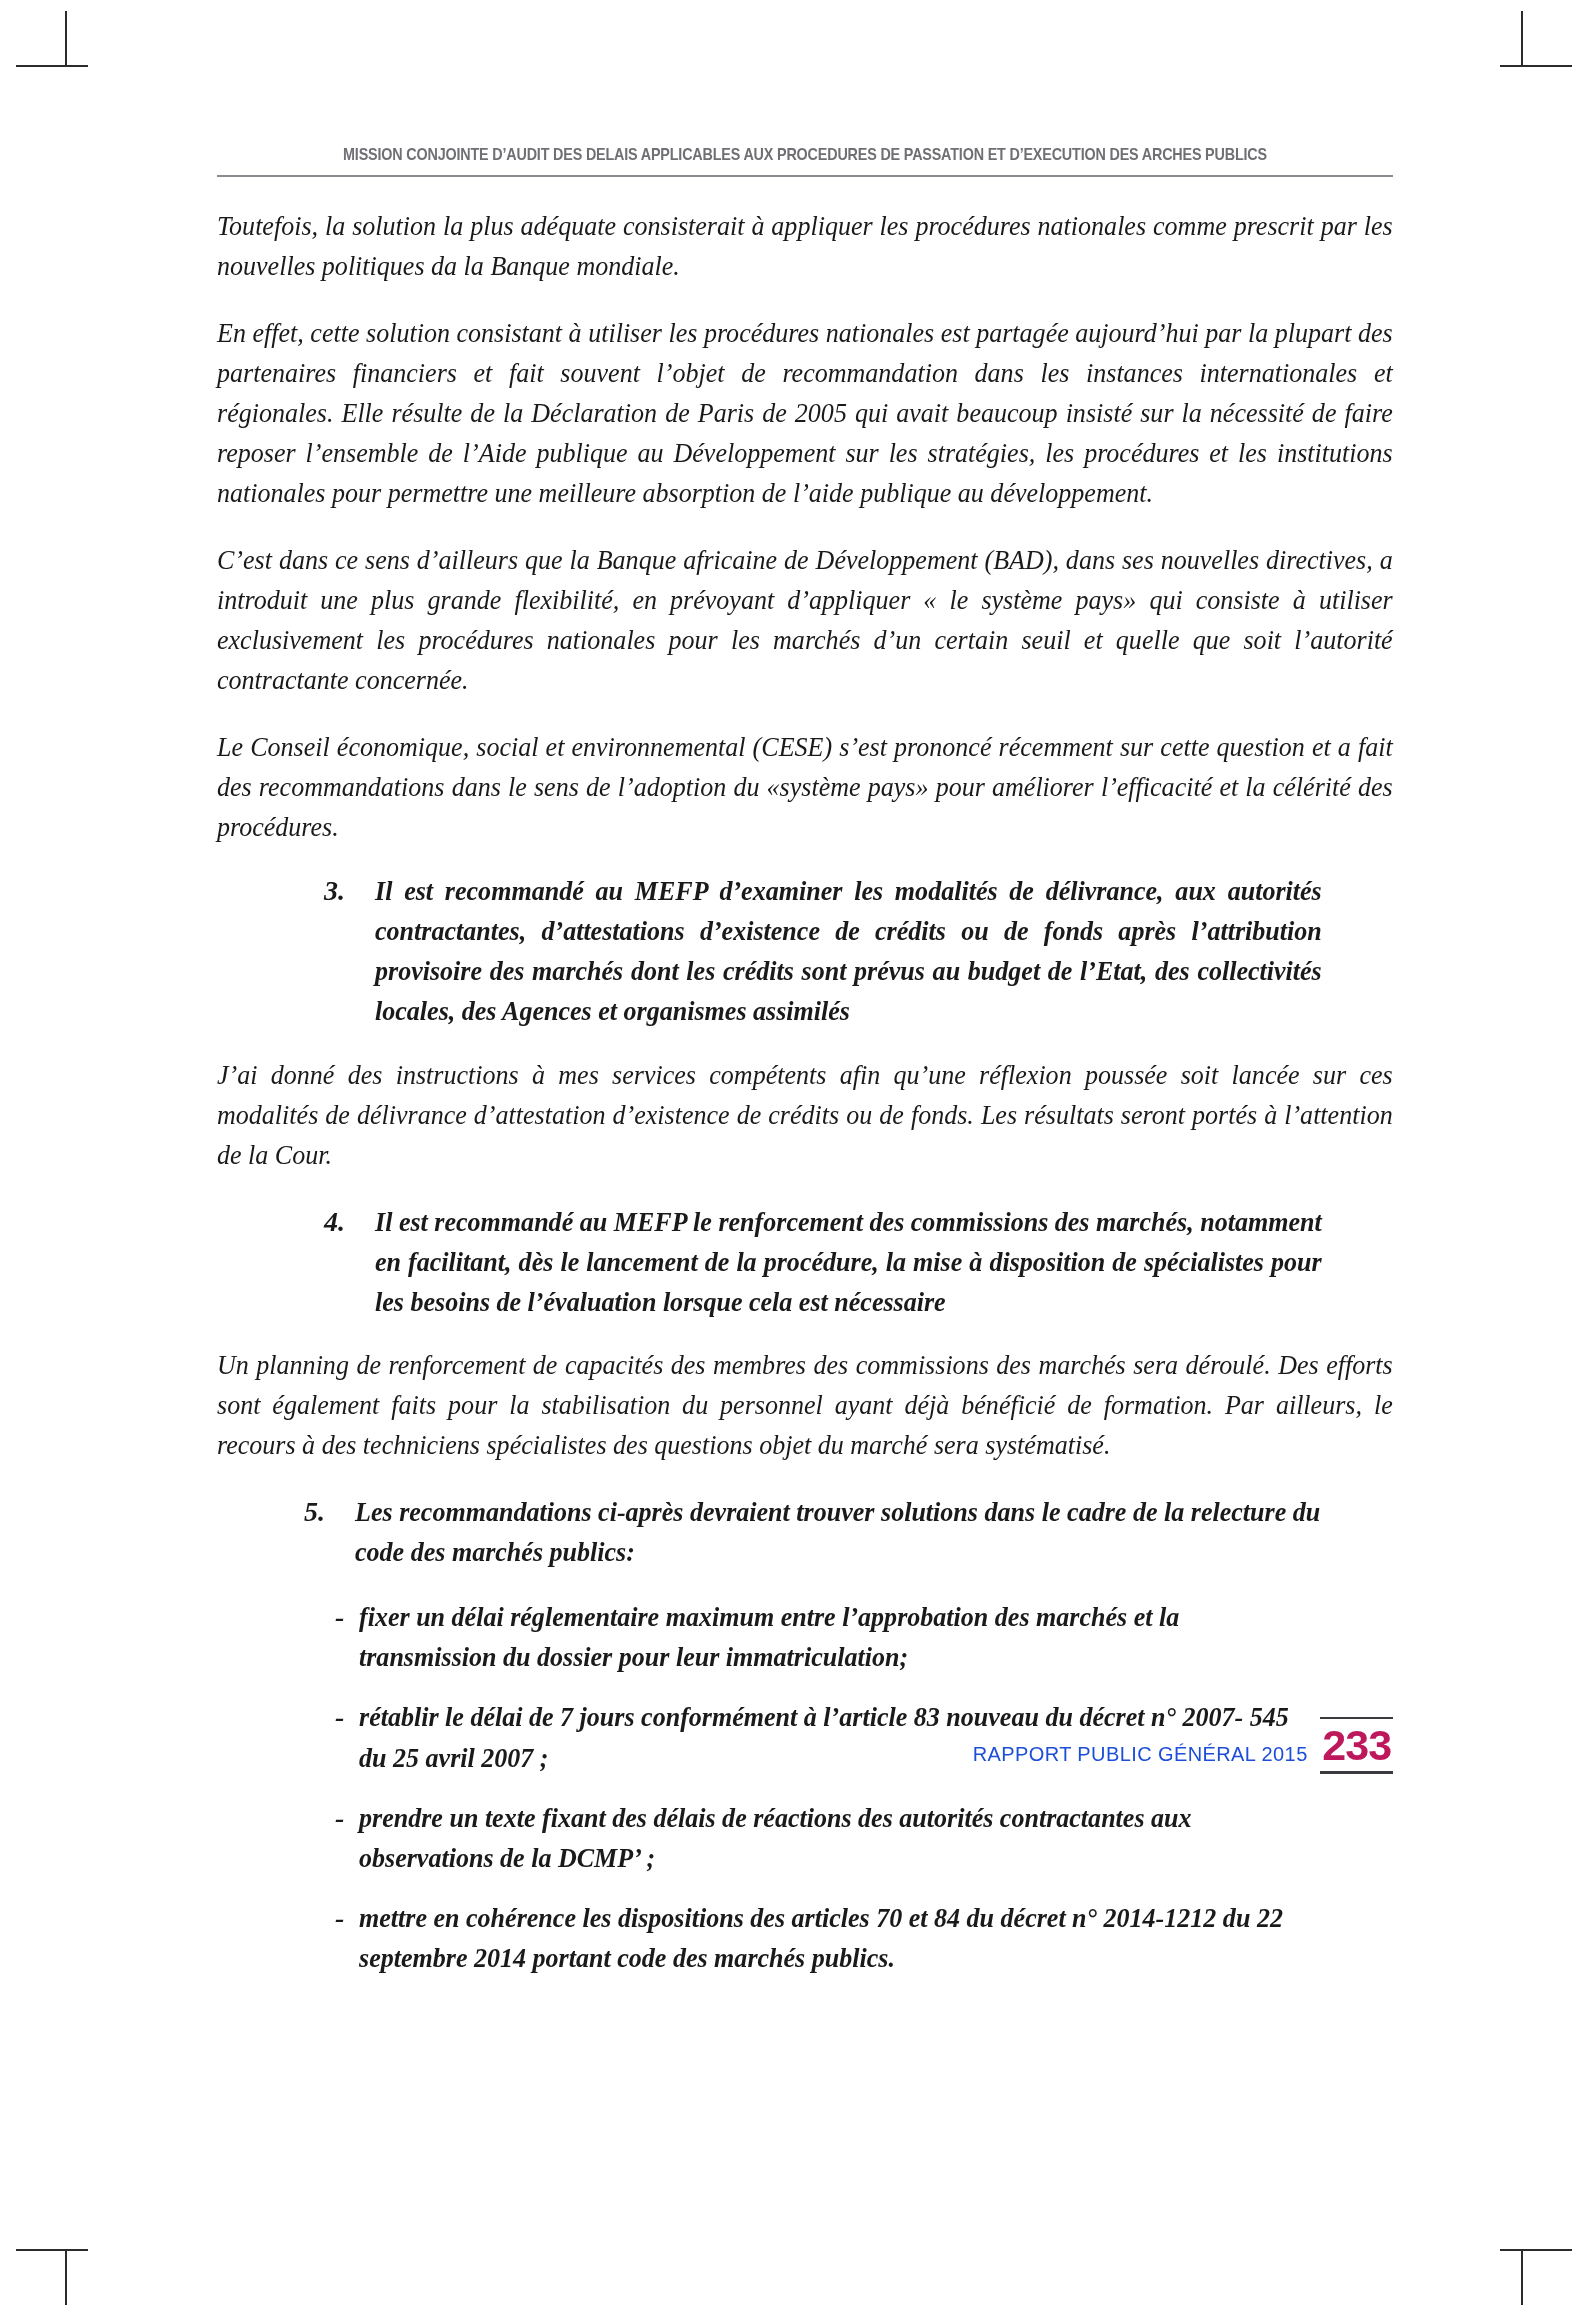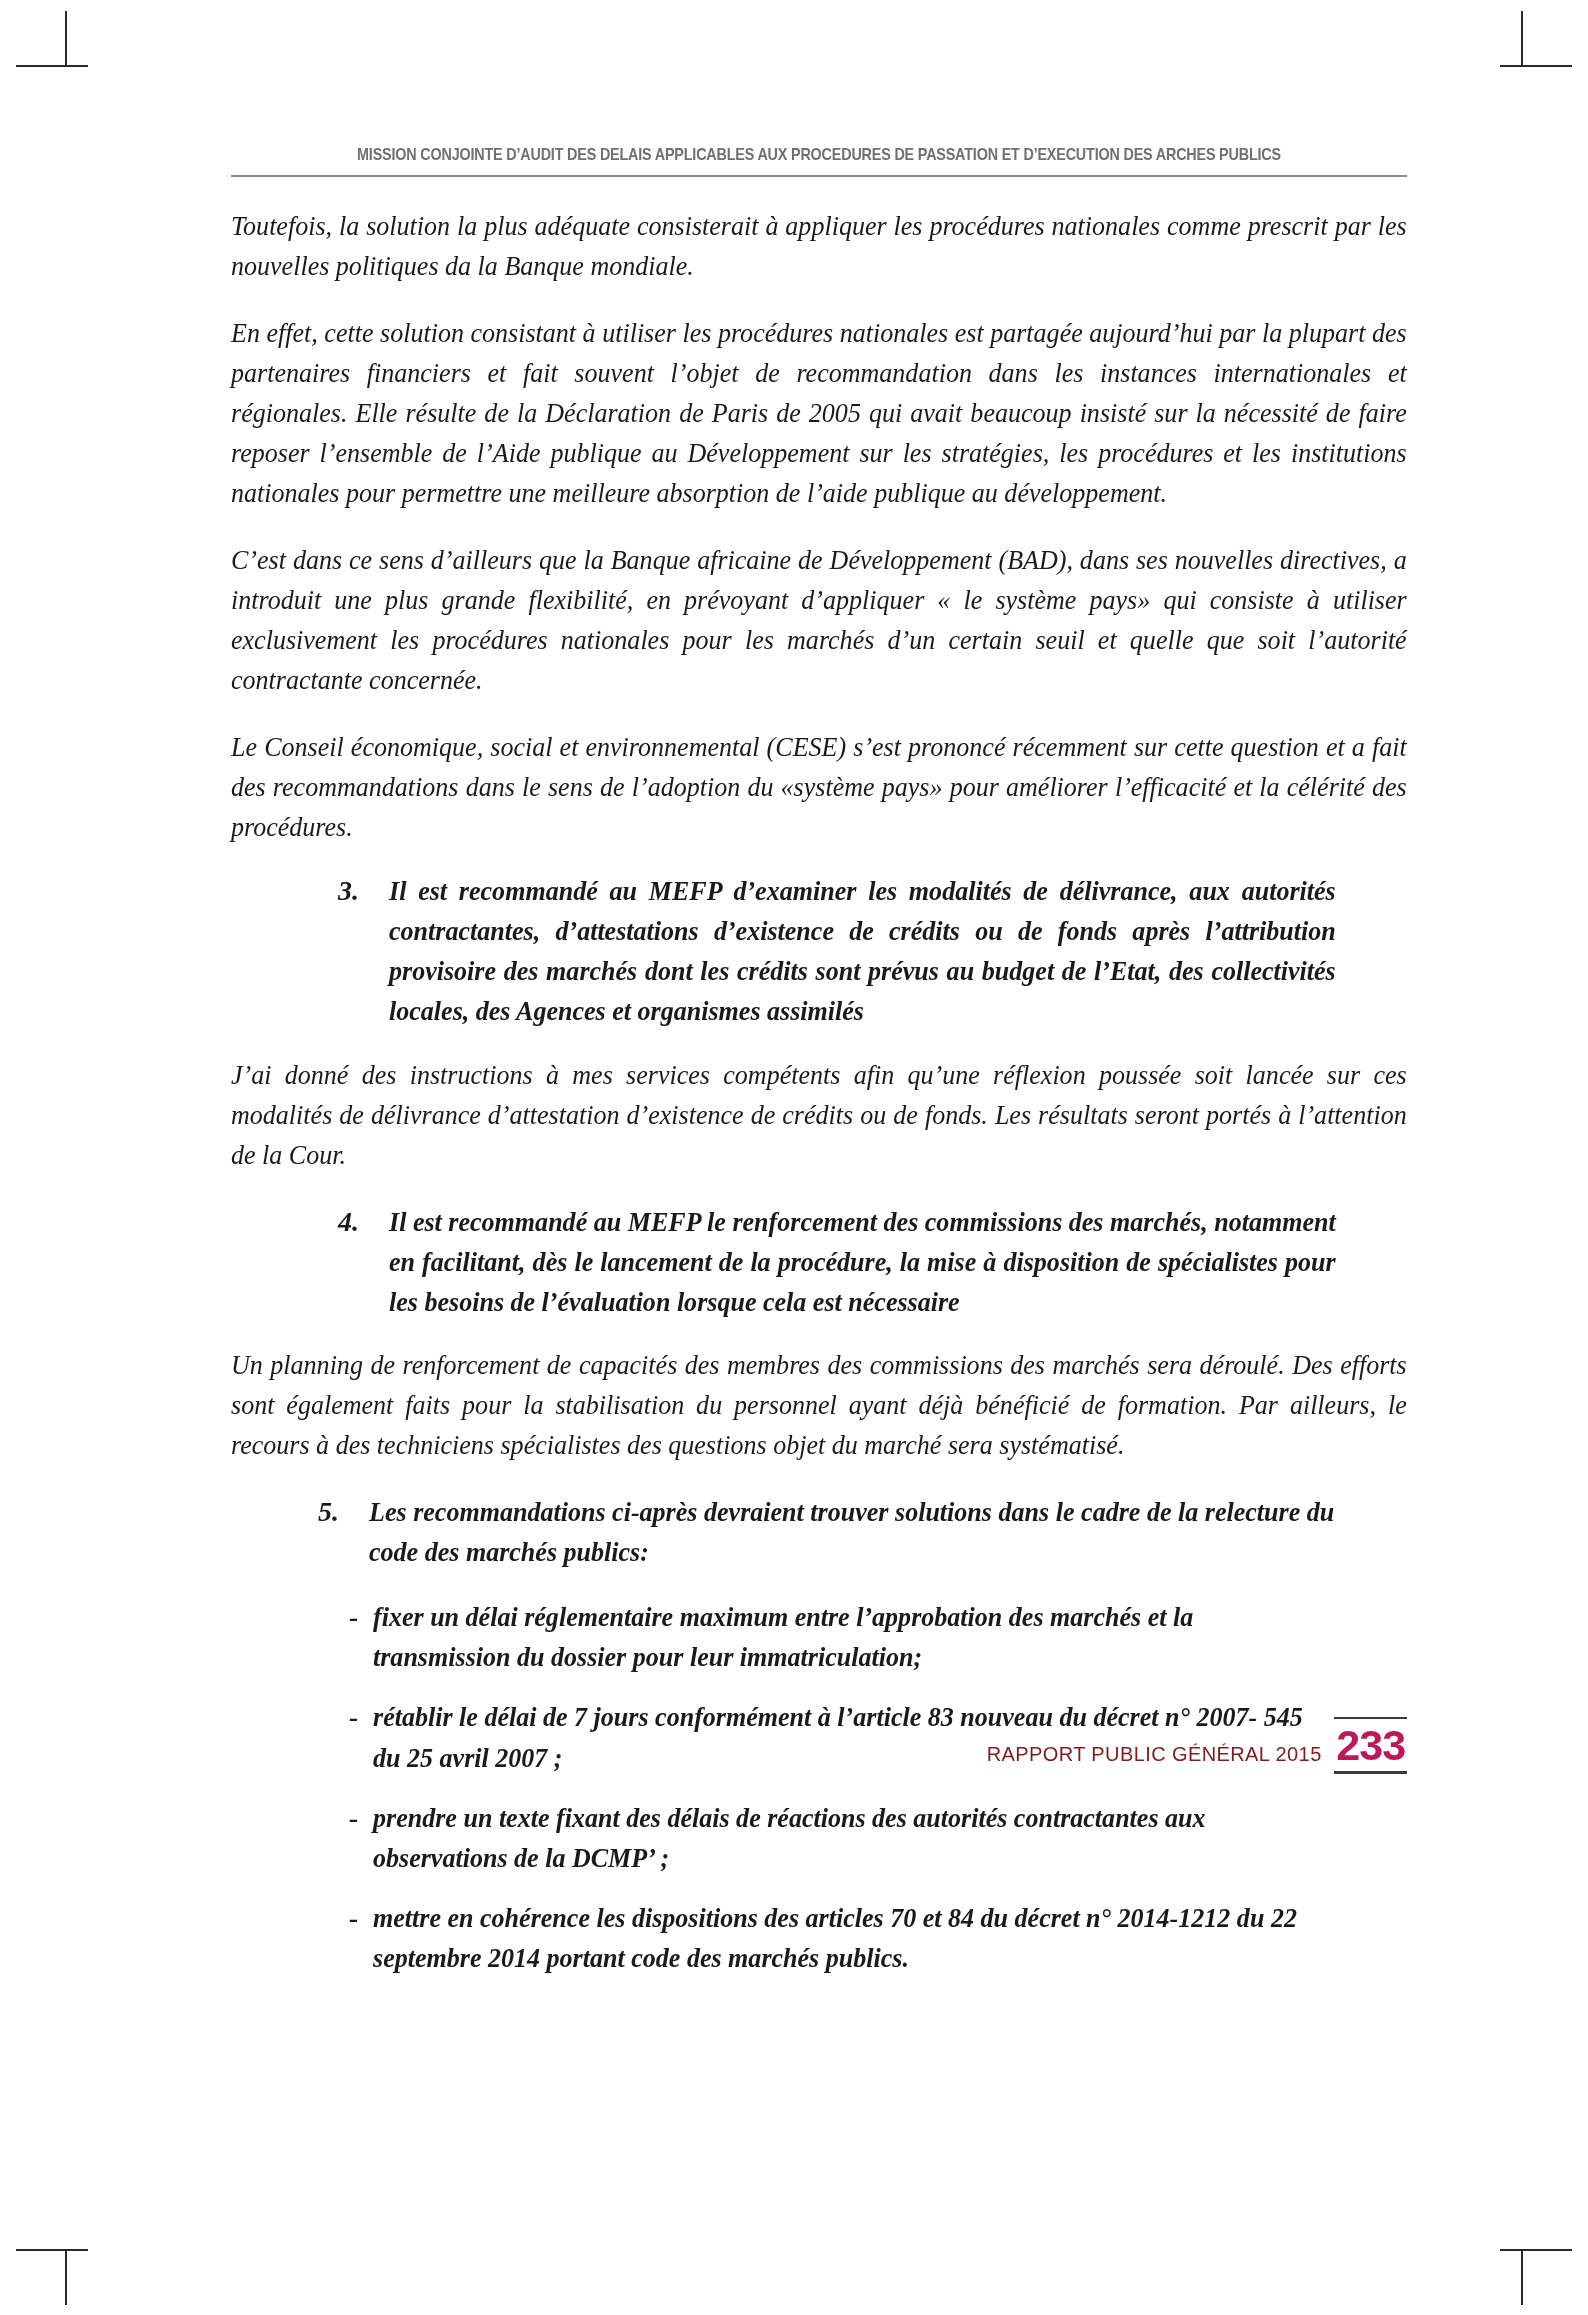--- a/index.html
+++ b/index.html
@@ -29,21 +29,21 @@
   .crop-tr-v { right: 65px; top: 11px; }
   .crop-tr-h { right: 16.3px; top: 65px; }
   .crop-bl-v { left: 65px;  bottom: 11px; }
   .crop-bl-h { left: 16.3px;  bottom: 65px; }
   .crop-br-v { right: 65px; bottom: 11px; }
   .crop-br-h { right: 16.3px; bottom: 65px; }
 
   
   .page {
     position: absolute;
-    left: 231px;
+    left: 217px;
     top: 0;
     width: 1176px;
     height: 1908px;
   }
 
   
   .running-head {
     position: absolute;
     top: 145px;
     left: 0;
@@ -157,21 +157,21 @@
     display: flex;
     align-items: flex-end;
     justify-content: flex-end;
     gap: 12.7px;
   }
   .footer .foot-label {
     font-family: "Liberation Sans", sans-serif;
     font-style: normal;
     font-size: 20px;
     letter-spacing: 0.4px;
-    color: #7f1d1d;
+    color: #1d4ed8;
     padding-bottom: 8.1px;
     white-space: nowrap;
   }
   .footer .pageno-wrap {
     display: flex;
     flex-direction: column;
     align-items: stretch;
   }
   .footer .rule-top,
   .footer .rule-bot {

